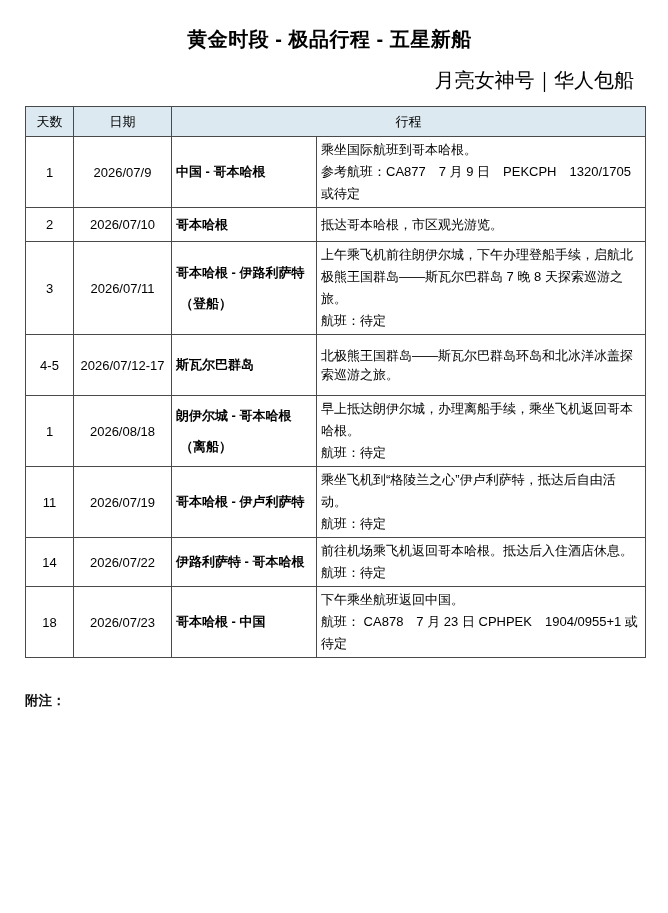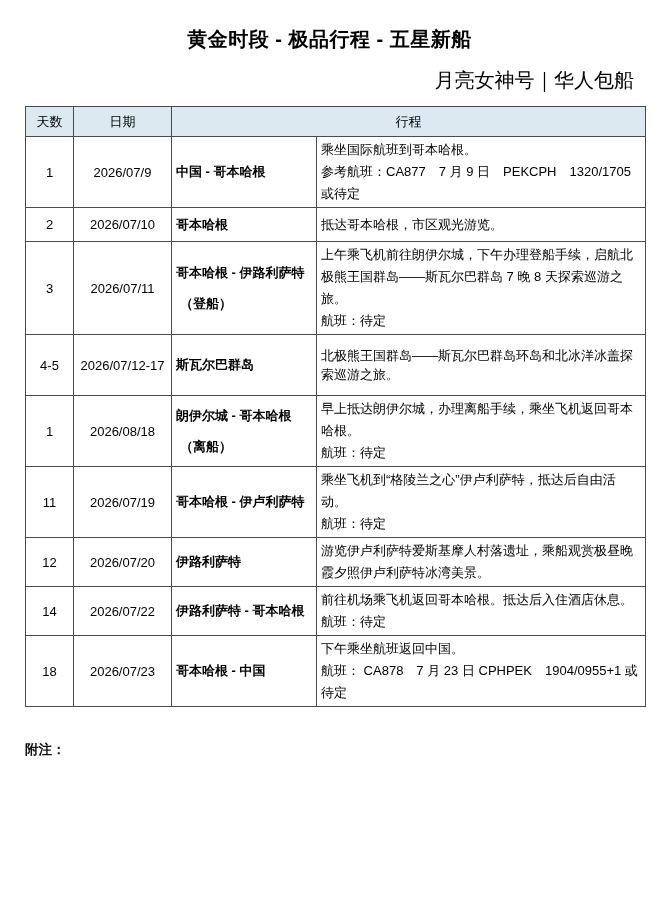--- a/index.html
+++ b/index.html
@@ -139,32 +139,20 @@
         <td class="c-dest">
           <div>哥本哈根 - 伊卢利萨特</div>
 
         </td>
         <td class="c-desc">
           <p>乘坐飞机到“格陵兰之心”伊卢利萨特，抵达后自由活动。</p>
           <p>航班：待定</p>
         </td>
       </tr>
       <tr style="height:46px">
-        <td class="c-day">12</td>
-        <td class="c-date">2026/07/20</td>
-        <td class="c-dest">
-          <div>伊路利萨特</div>
-
-        </td>
-        <td class="c-desc">
-          <p>游览伊卢利萨特爱斯基摩人村落遗址，乘船观赏极昼晚霞夕照伊卢利萨特冰湾美景。</p>
-
-        </td>
-      </tr>
-      <tr style="height:46px">
         <td class="c-day">14</td>
         <td class="c-date">2026/07/22</td>
         <td class="c-dest">
           <div>伊路利萨特 - 哥本哈根</div>
 
         </td>
         <td class="c-desc">
           <p>前往机场乘飞机返回哥本哈根。抵达后入住酒店休息。</p>
           <p>航班：待定</p>
         </td>

